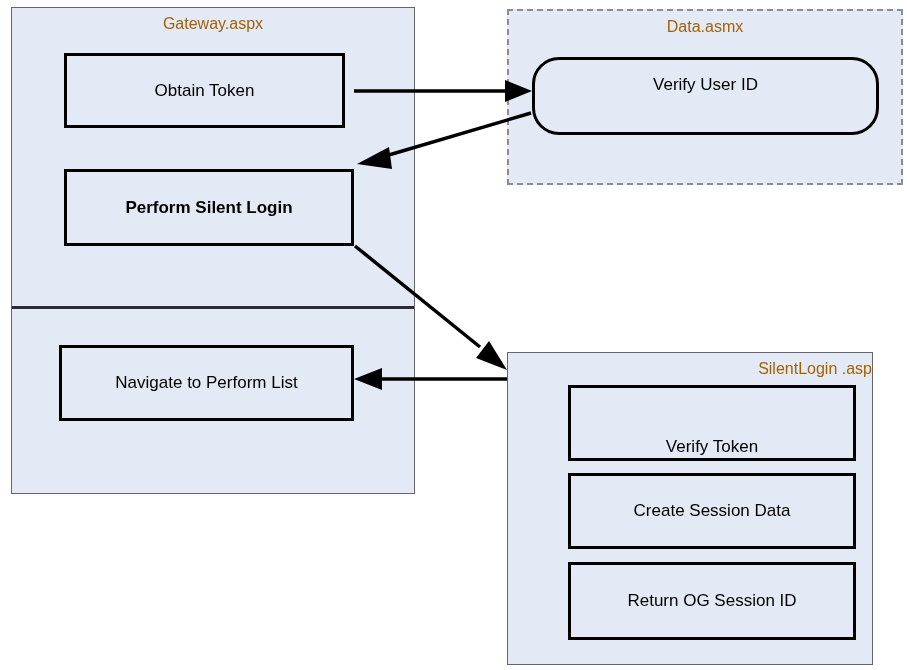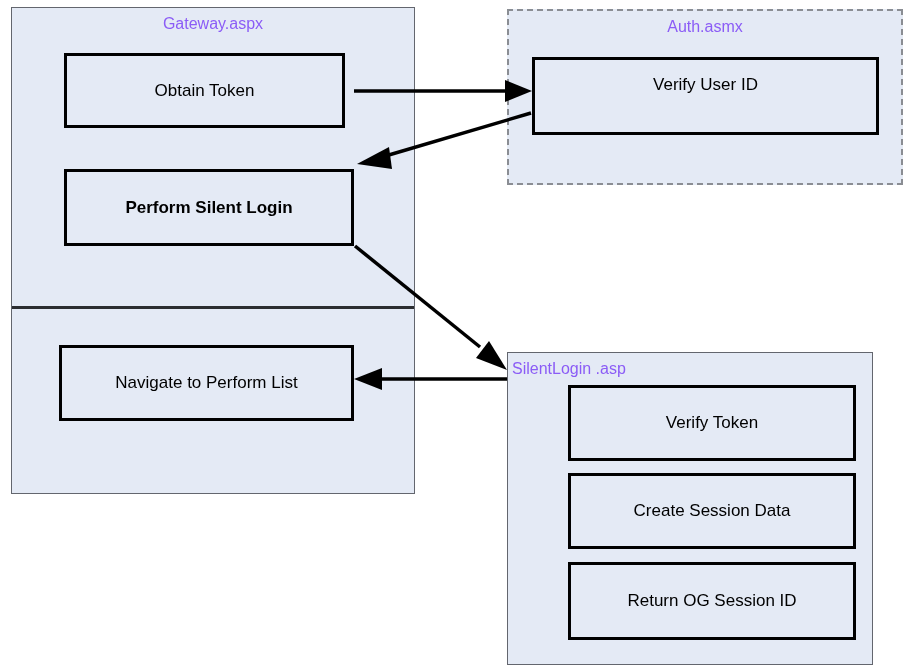--- a/index.html
+++ b/index.html
@@ -5,22 +5,22 @@
   html,body{margin:0;padding:0;background:#ffffff;}
   body{width:907px;height:670px;overflow:hidden;
        font-family:"Liberation Sans","DejaVu Sans",sans-serif;}
   #stage{position:relative;width:907px;height:670px;background:#ffffff;}
 
   
   .container{position:absolute;background:#e4eaf5;box-sizing:border-box;}
   .container.solid{border:1px solid #63666e;}
   .container.dashed{border:2px dashed #8a8d93;}
   .container-title{position:absolute;left:0;right:0;top:6px;
-       text-align:center;font-size:16px;color:#8b5cf6;line-height:20px;}
-  .container-title.left{text-align:left;padding-left:4px;}
+       text-align:center;font-size:16px;color:#a16207;line-height:20px;}
+  .container-title.left{text-align:right;padding-left:4px;}
 
   
   .divider{position:absolute;background:#2b2d31;}
 
   
   .pbox{position:absolute;background:#e4eaf5;border:3px solid #000;
         box-sizing:border-box;display:flex;align-items:center;
         justify-content:center;text-align:center;}
   .pbox span{font-size:17px;color:#000;line-height:22px;display:block;}
 
@@ -37,46 +37,46 @@
     <div class="container-title">Gateway.aspx</div>
   </div>
 
   <div class="container solid" style="left:11px;top:308px;width:404px;height:186px;">
     <div class="container-title"></div>
   </div>
 
   <div class="divider" style="left:12px;top:306px;width:402px;height:3px;"></div>
 
   <div class="container dashed" style="left:507px;top:9px;width:396px;height:176px;">
-    <div class="container-title">Auth.asmx</div>
+    <div class="container-title">Data.asmx</div>
   </div>
 
   <div class="container solid" style="left:507px;top:352px;width:366px;height:313px;">
     <div class="container-title left">SilentLogin .asp</div>
   </div>
 
   <div class="pbox" style="left:64px;top:53px;width:281px;height:75px;">
     <span>Obtain Token</span>
   </div>
 
   <div class="pbox" style="left:64px;top:169px;width:290px;height:77px;font-weight:bold;">
     <span>Perform Silent Login</span>
   </div>
 
   <div class="pbox" style="left:59px;top:345px;width:295px;height:76px;">
     <span>Navigate to Perform List</span>
   </div>
 
-  <div class="pbox" style="left:532px;top:57px;width:347px;height:78px;">
+  <div class="pbox" style="left:532px;top:57px;width:347px;height:78px;border-radius:27px;">
     <span>
       <span>Verify User ID</span><br>
     </span>
   </div>
 
-  <div class="pbox" style="left:568px;top:385px;width:288px;height:76px;">
+  <div class="pbox" style="left:568px;top:385px;width:288px;height:76px;align-items:flex-end;">
     <span>Verify Token</span>
   </div>
 
   <div class="pbox" style="left:568px;top:473px;width:288px;height:76px;">
     <span>Create Session Data</span>
   </div>
 
   <div class="pbox" style="left:568px;top:562px;width:288px;height:78px;">
     <span>Return OG Session ID</span>
   </div>

